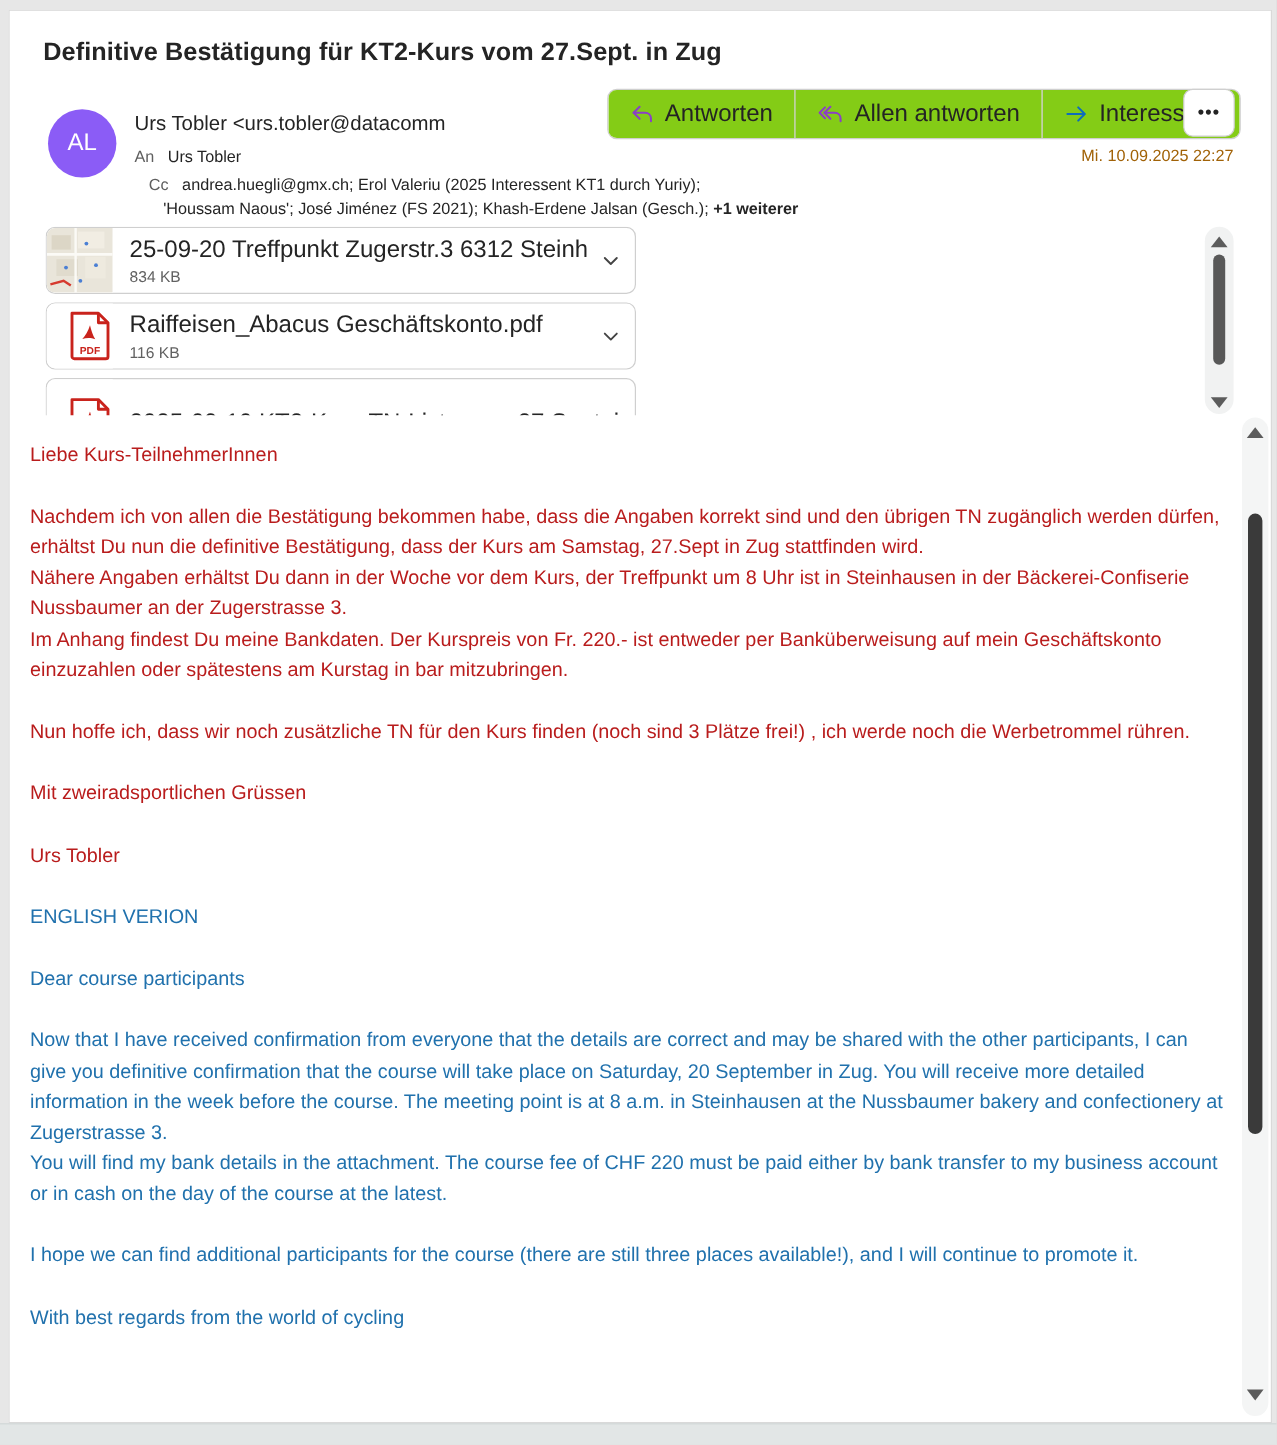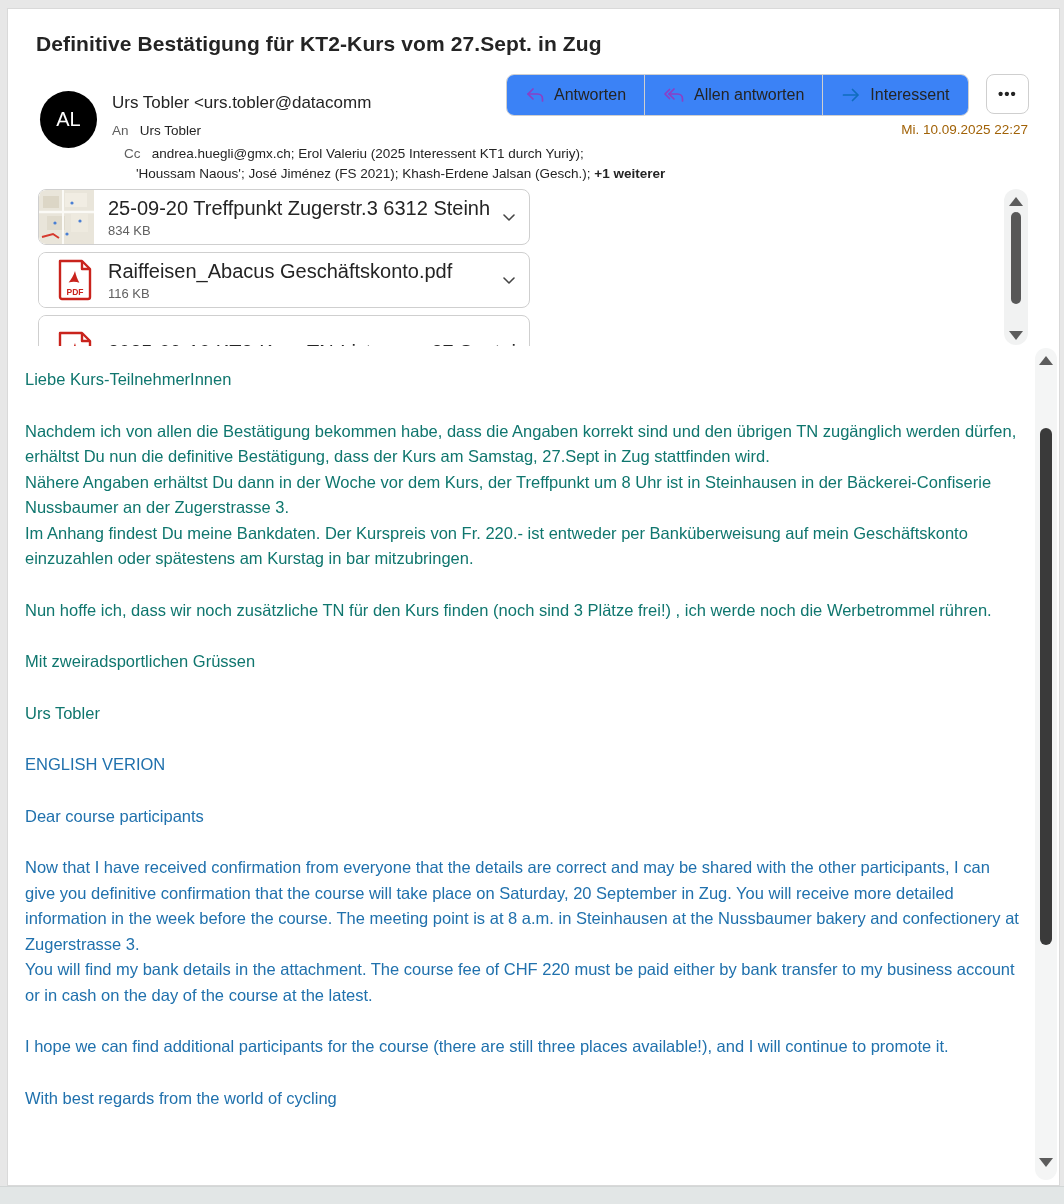--- a/index.html
+++ b/index.html
@@ -3,36 +3,36 @@
 <meta charset="utf-8">
 <style>
   html,body{margin:0;padding:0;}
   body{font-family:"Liberation Sans", sans-serif; background:#cfcfcf;}
   #page{position:relative;width:1064px;height:1204px;background:#e7e7e7;overflow:hidden;}
   #frame{position:absolute;left:7px;top:8px;width:1053px;height:1178px;background:#ffffff;border:1px solid #d9d9d9;box-sizing:border-box;}
   .abs{position:absolute;}
 
   
   #subject{left:36px;top:32px;font-size:21px;font-weight:600;color:#242424;letter-spacing:.1px;}
-  #avatar{left:40px;top:91px;width:57px;height:57px;border-radius:50%;background:#000000;color:#fff;
+  #avatar{left:40px;top:91px;width:57px;height:57px;border-radius:50%;background:#8b5cf6;color:#fff;
           display:flex;align-items:center;justify-content:center;font-size:20px;}
   #sender-line{left:112px;top:93px;font-size:17px;color:#242424;max-width:400px;white-space:nowrap;overflow:hidden;}
   .meta-row{font-size:13.5px;color:#242424;white-space:nowrap;}
   .meta-label{color:#5f5f5f;display:inline-block;}
   #to-row{left:112px;top:123px;}
   #to-row .meta-label{width:24px;}
   #cc-row1{left:124px;top:146px;}
   #cc-row1 .meta-label{width:24px;}
   #cc-row2{left:136px;top:166px;}
   .cc-more{font-weight:700;cursor:pointer;}
   #date{top:122px;right:36px;font-size:13.5px;color:#a16207;text-align:center;left:auto;}
 
   
   #action-group{left:506px;top:74px;height:40px;display:flex;border:1px solid #cfcfcf;border-radius:8px;background:#fff;overflow:hidden;}
-  .action-btn{display:flex;align-items:center;gap:9px;padding:0 18px;font-size:16px;color:#242424;background:#3b82f6;border:none;cursor:pointer;white-space:nowrap;}
+  .action-btn{display:flex;align-items:center;gap:9px;padding:0 18px;font-size:20px;color:#242424;background:#84cc16;border:none;cursor:pointer;white-space:nowrap;}
   .action-btn + .action-btn{border-left:1px solid #cfcfcf;}
   .action-btn svg{display:block;}
   #more-btn{left:986px;top:74px;width:43px;height:40px;border:1px solid #cfcfcf;border-radius:8px;background:#fff;
             display:flex;align-items:center;justify-content:center;font-size:15px;font-weight:700;color:#242424;
             letter-spacing:1px;cursor:pointer;line-height:0;}
 
   
   #attach-list{left:38px;top:189px;width:494px;height:157px;overflow:hidden;}
   .attach-tile{position:absolute;left:0;width:492px;height:56px;border:1px solid #cfcfcf;border-radius:8px;background:#fff;
                box-sizing:border-box;display:flex;align-items:center;cursor:pointer;}
@@ -55,21 +55,21 @@
   #attach-sb-down{left:1009px;top:331px;}
 
   #body-sb{left:1035px;top:348px;width:22px;height:832px;background:#f4f5f5;border-radius:11px;}
   #body-sb-up{left:1039px;top:356px;}
   #body-sb-thumb{left:1040px;top:428px;width:12px;height:517px;background:#3a3a3a;}
   #body-sb-down{left:1039px;top:1158px;}
 
   
   #body-area{left:0px;top:348px;width:1034px;height:838px;overflow:hidden;}
   #body-inner{padding:19px 10px 0 25px;}
-  #body-inner p{margin:0 0 26px 0;font-size:16.5px;line-height:25.5px;color:#0f766e;white-space:pre-wrap;}
+  #body-inner p{margin:0 0 26px 0;font-size:16.5px;line-height:25.5px;color:#b91c1c;white-space:pre-wrap;}
   #english-block{margin-top:26px;}
   #english-block p{color:#2071ad;}
 
   #bottom-strip{left:0;top:1186px;width:1064px;height:18px;background:#e2e6e6;border-top:1px solid #d2d6d6;}
 </style>
 </head>
 <body>
 
 <div id="page">
   <div id="frame"></div>

